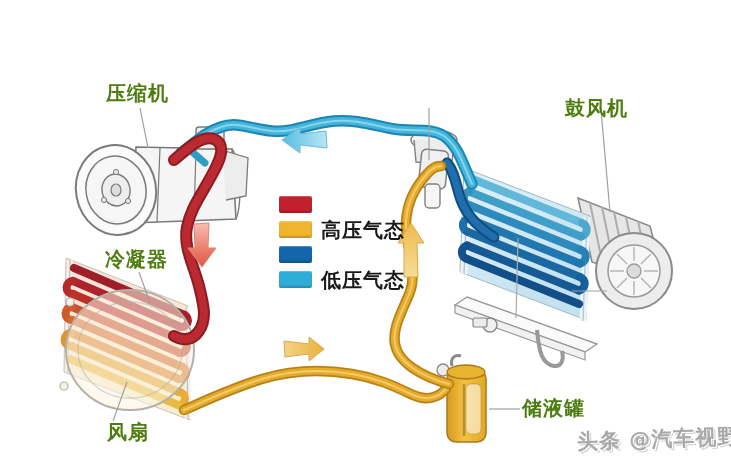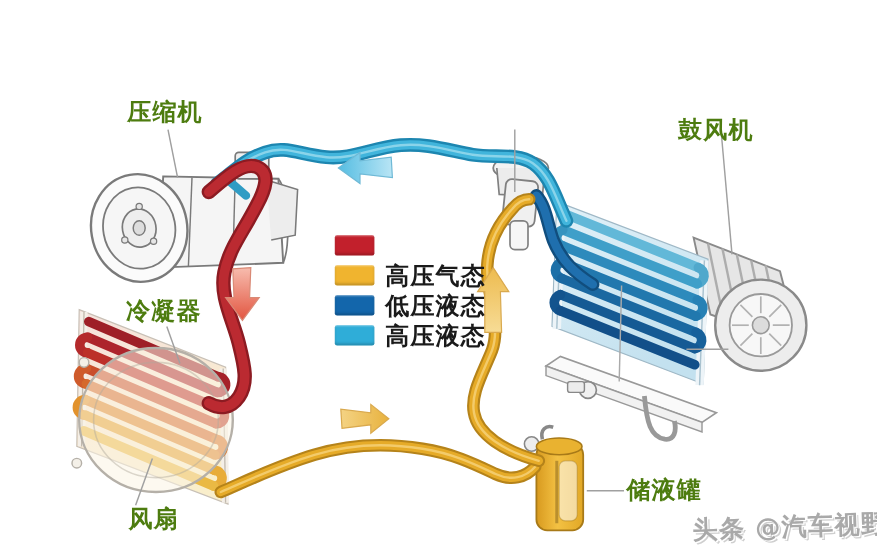--- a/index.html
+++ b/index.html
@@ -266,23 +266,22 @@
   <div class="legend">
     <div class="legend-row">
       <span class="legend-swatch" style="background-color: rgb(194, 32, 44);"></span>
     </div>
     <div class="legend-row">
       <span class="legend-swatch" style="background-color: rgb(240, 180, 47);"></span>
       <span class="legend-label">高压气态</span>
     </div>
     <div class="legend-row">
       <span class="legend-swatch" style="background-color: rgb(19, 102, 171);"></span>
-      <span class="legend-label">低压液态</span>
     </div>
     <div class="legend-row">
       <span class="legend-swatch" style="background-color: rgb(47, 173, 216);"></span>
-      <span class="legend-label">高压液态</span>
+      <span class="legend-label">低压气态</span>
     </div>
   </div>
 
   <div class="watermark">头条 @汽车视野</div>
 
 </div>
 
 </body></html>

